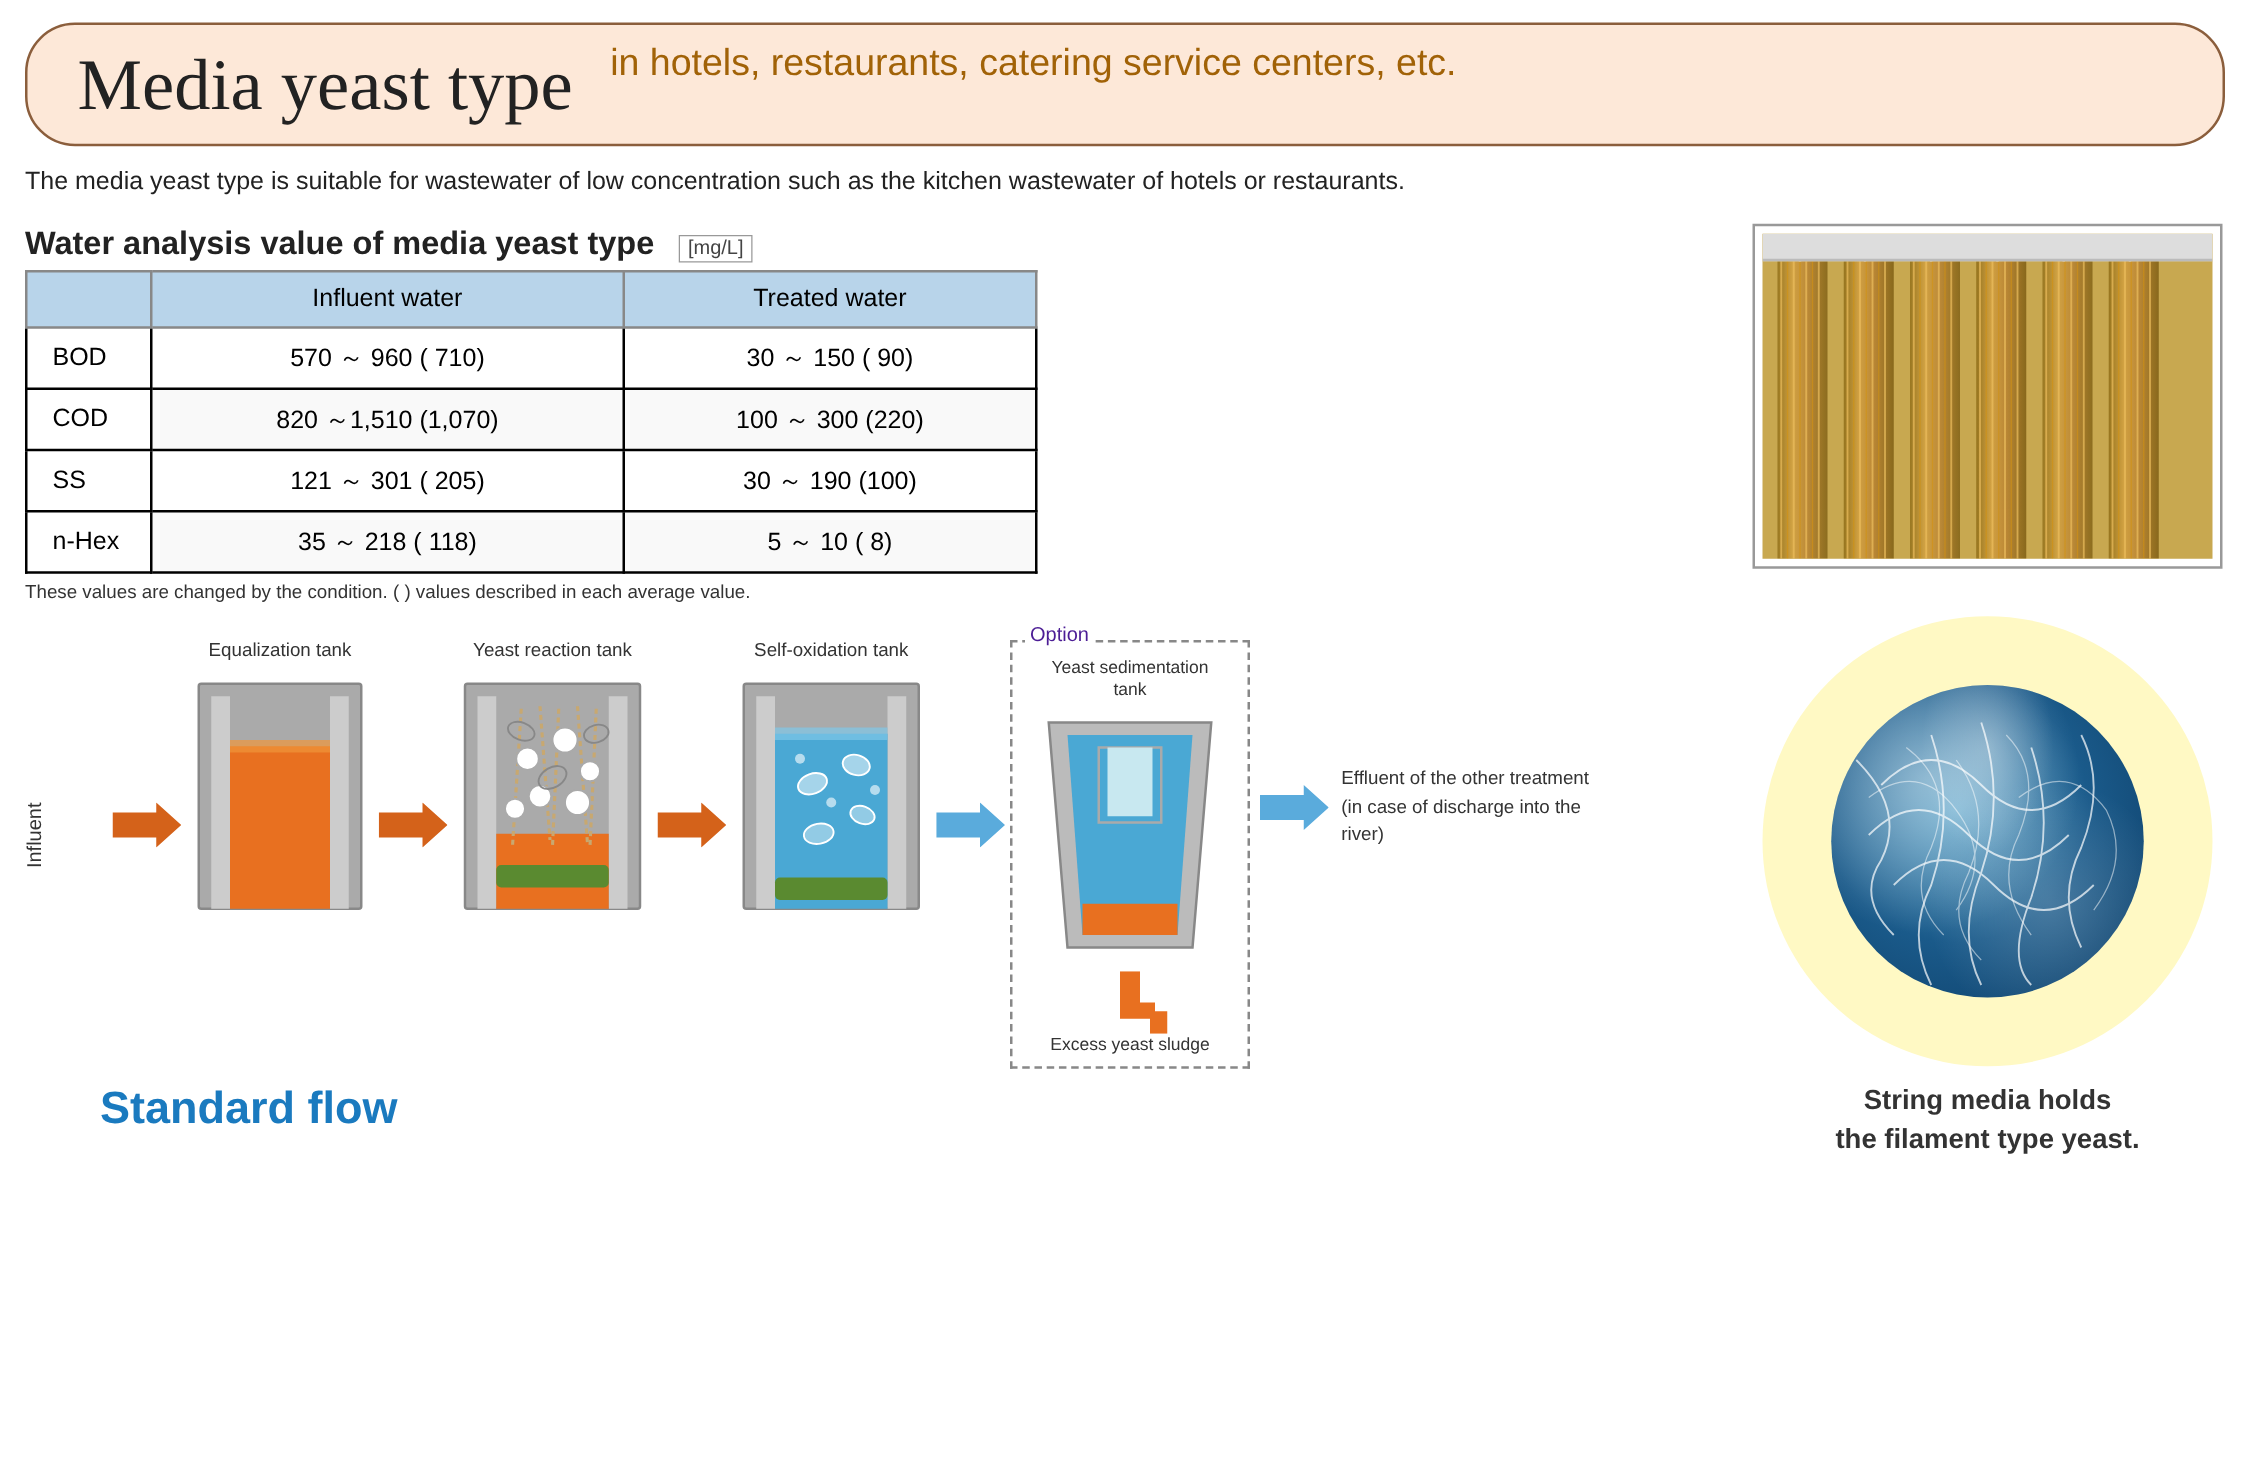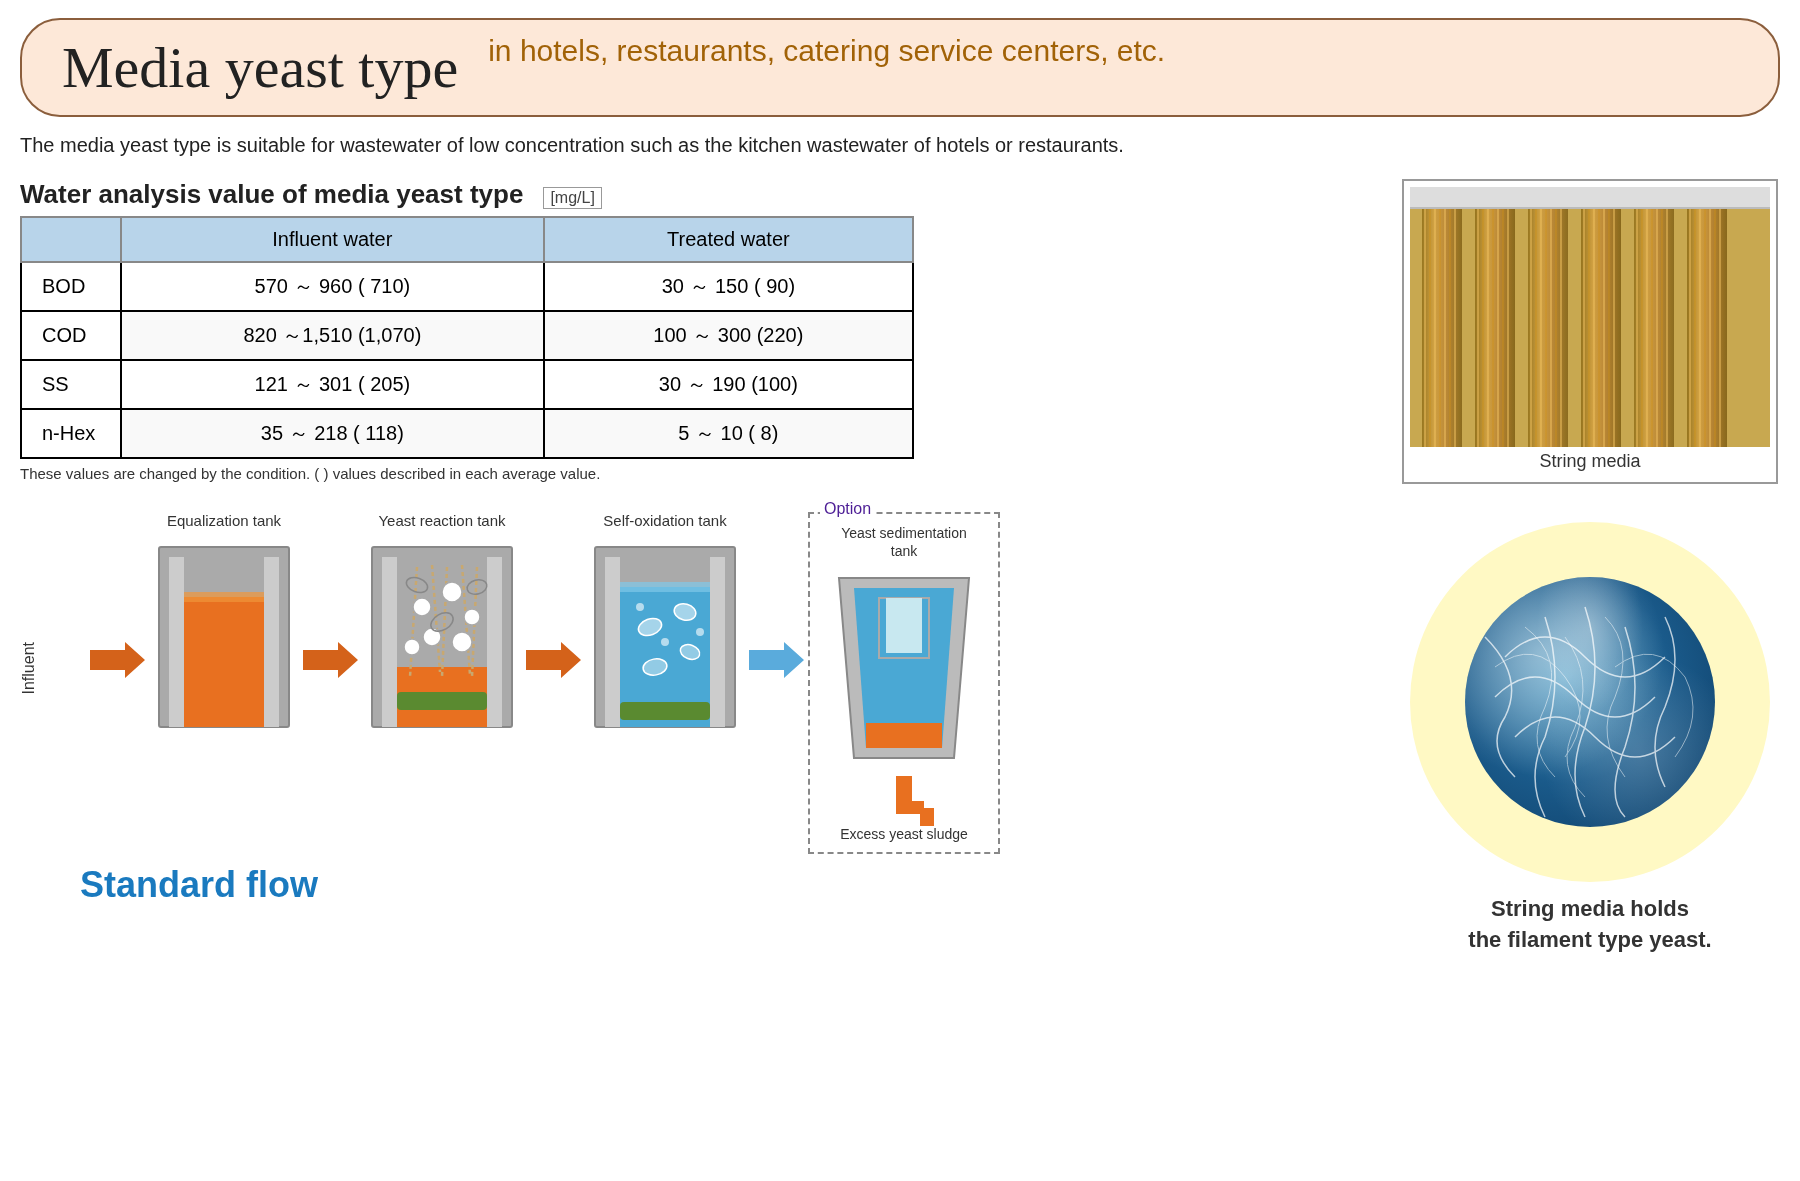--- a/index.html
+++ b/index.html
@@ -80,21 +80,21 @@
 
     .table-unit {
       font-size: 16px;
       color: #444;
       border: 1px solid #999;
       padding: 1px 6px;
     }
 
     .water-table {
       border-collapse: collapse;
-      width: 894px;
+      width: 810px;
     }
 
     .water-table th {
       background: #b8d4ea;
       border: 2px solid #888;
       padding: 10px 20px;
       text-align: center;
       font-size: 20px;
       font-weight: normal;
     }
@@ -403,20 +403,26 @@
             <div style="display:flex; flex-direction:column; align-items:center; margin-top:4px;">
               <svg width="60" height="50" viewBox="0 0 60 50">
 
                 <polygon points="22,0 38,0 38,25 50,25 50,32 60,32 60,50 46,50 46,38 22,38" fill="#e87020"></polygon>
               </svg>
               <div style="font-size:14px; color:#333; text-align:left;">Excess yeast sludge</div>
             </div>
           </div>
         </div>
 
+        <div style="display:flex; align-items:center; margin-top:100px; margin-left:8px;">
+          <svg width="55" height="36" viewBox="0 0 55 36">
+            <polygon points="0,8 35,8 35,0 55,18 35,36 35,28 0,28" fill="#5aabdc"></polygon>
+          </svg>
+          <div style="font-size:15px; color:#333; max-width:200px; line-height:1.5; margin-left:10px;">Effluent of the other treatment<br>(in case of discharge into the river)</div>
+        </div>
 
       </div>
 
       <div class="flow-title">Standard flow</div>
     </div>
 
   </div>
 
   <div class="right-section">
 
@@ -501,21 +507,20 @@
           </g>
 
           <line x1="30" y1="0" x2="30" y2="22" stroke="white" stroke-width="2"></line>
           <line x1="82" y1="0" x2="82" y2="22" stroke="white" stroke-width="2"></line>
           <line x1="135" y1="0" x2="135" y2="22" stroke="white" stroke-width="2"></line>
           <line x1="188" y1="0" x2="188" y2="22" stroke="white" stroke-width="2"></line>
           <line x1="241" y1="0" x2="241" y2="22" stroke="white" stroke-width="2"></line>
           <line x1="294" y1="0" x2="294" y2="22" stroke="white" stroke-width="2"></line>
         </svg>
       </div>
-      <div style="text-align:center; font-size:18px; color:#333; padding: 4px 0;">String media</div>
     </div>
 
     <div class="yeast-circle-container">
       <div class="yeast-outer-circle">
         <div class="yeast-inner-circle">
           <svg class="filament-svg" viewBox="0 0 250 250">
 
             <g stroke="white" stroke-width="1.5" fill="none" opacity="0.7">
               <path d="M40,80 Q80,40 120,80 Q160,120 200,80"></path>
               <path d="M30,120 Q70,80 110,120 Q150,160 190,120"></path>

